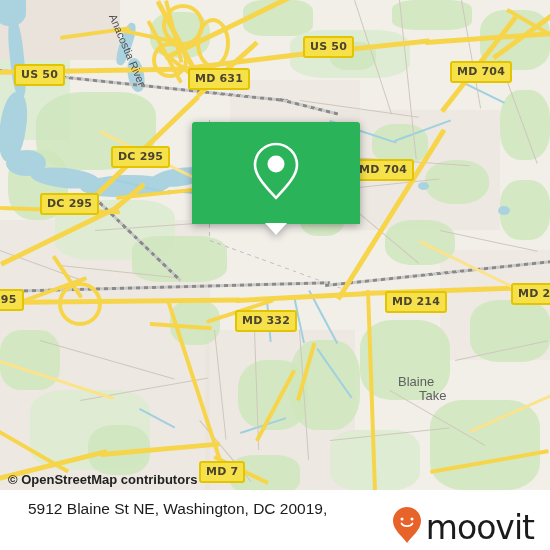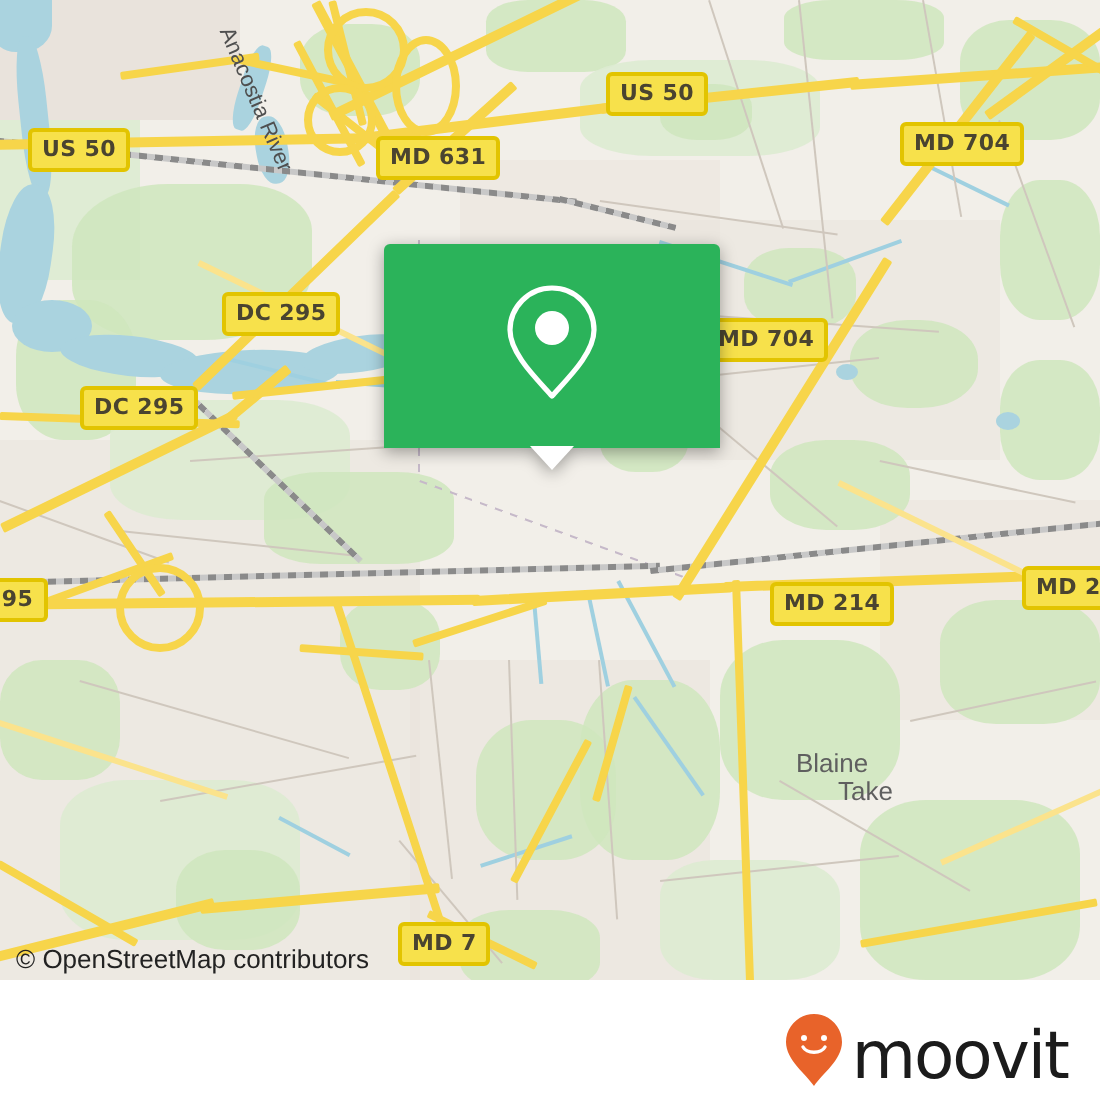--- a/index.html
+++ b/index.html
@@ -158,20 +158,21 @@
 
   
   #attribution {
     position: absolute;
     left: 8px;
     top: 472px;
     font-size: 13px;
     color: #222222;
     font-family: "Liberation Sans", sans-serif;
     z-index: 40;
+    font-weight: bold;
   }
 
   
   #bottombar {
     position: absolute;
     left: 0; top: 490px;
     width: 550px; height: 60px;
     background: rgba(255,255,255,.88);
     z-index: 50;
   }
@@ -368,40 +369,42 @@
     <div class="shield" style="left:14px;top:64px;">US 50</div>
     <div class="shield" style="left:303px;top:36px;">US 50</div>
     <div class="shield" style="left:188px;top:68px;">MD 631</div>
     <div class="shield" style="left:450px;top:61px;">MD 704</div>
     <div class="shield" style="left:111px;top:146px;">DC 295</div>
     <div class="shield" style="left:352px;top:159px;">MD 704</div>
     <div class="shield" style="left:40px;top:193px;">DC 295</div>
     <div class="shield" style="left:-14px;top:289px;">295</div>
     <div class="shield" style="left:385px;top:291px;">MD 214</div>
     <div class="shield" style="left:511px;top:283px;">MD 214</div>
+    <div class="shield" style="left:235px;top:310px;">MD 332</div>
     <div class="shield" style="left:199px;top:461px;">MD 7</div>
 
     <div id="popup">
       <div id="popup-head">
         <span>
           <svg width="54" height="62" viewBox="0 0 54 62" aria-hidden="true">
             <path d="M27 4 C15.4 4 6 13.4 6 25 C6 37 20 50 27 58 C34 50 48 37 48 25 C48 13.4 38.6 4 27 4 Z" fill="none" stroke="#ffffff" stroke-width="2.6" stroke-linejoin="round"></path>
             <circle cx="27" cy="24" r="8.5" fill="#ffffff"></circle>
           </svg>
         </span>
       </div>
       <div id="popup-tail"></div>
     </div>
 
     <div id="attribution">© OpenStreetMap contributors</div>
 
   </div>
 
   <div id="bottombar">
     <div id="address">
+      <div>5912 Blaine St NE, Washington, DC 20019,</div>
     </div>
     <div id="brand">
       <span>
         <svg width="30" height="38" viewBox="0 0 30 38" aria-hidden="true">
           <path d="M15 1 C7.3 1 1 7.3 1 15 C1 24 11 31 15 37 C19 31 29 24 29 15 C29 7.3 22.7 1 15 1 Z" fill="#e8632a"></path>
           <circle cx="10" cy="13" r="1.5" fill="#ffffff"></circle>
           <circle cx="20" cy="13" r="1.5" fill="#ffffff"></circle>
           <path d="M9.5 17.5 C11.5 21 18.5 21 20.5 17.5" fill="none" stroke="#ffffff" stroke-width="1.7" stroke-linecap="round"></path>
         </svg>
       </span>

